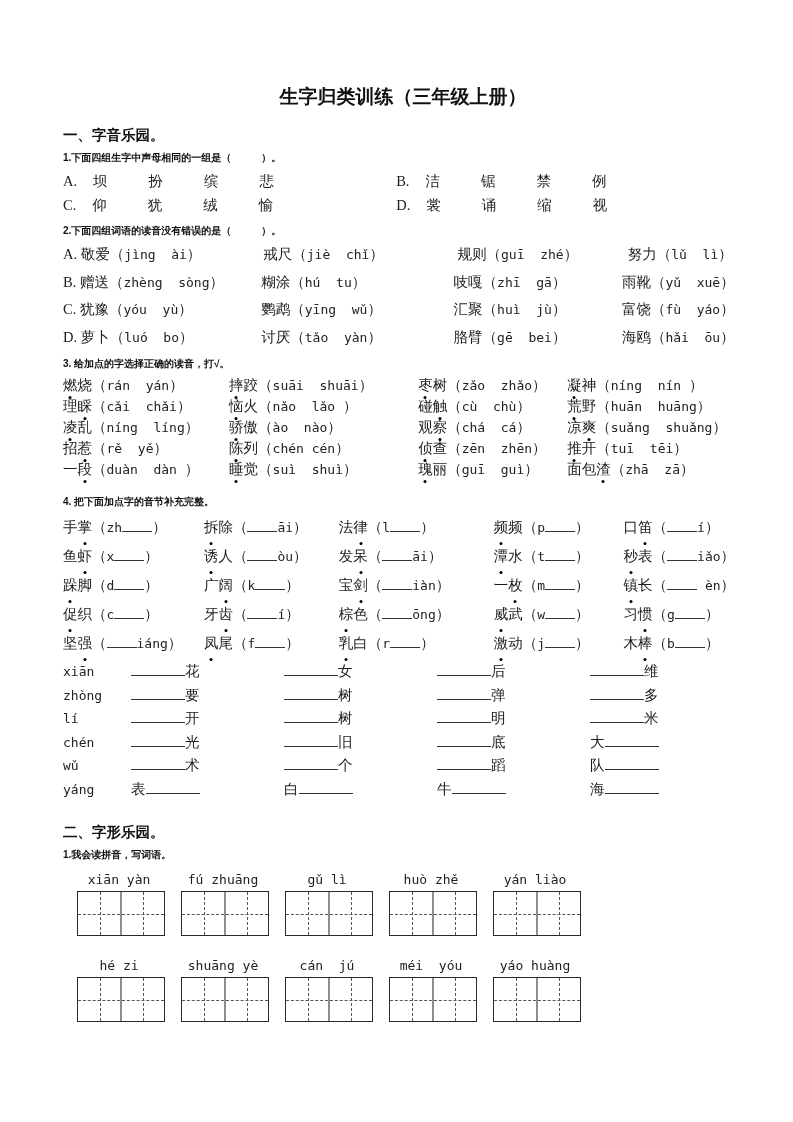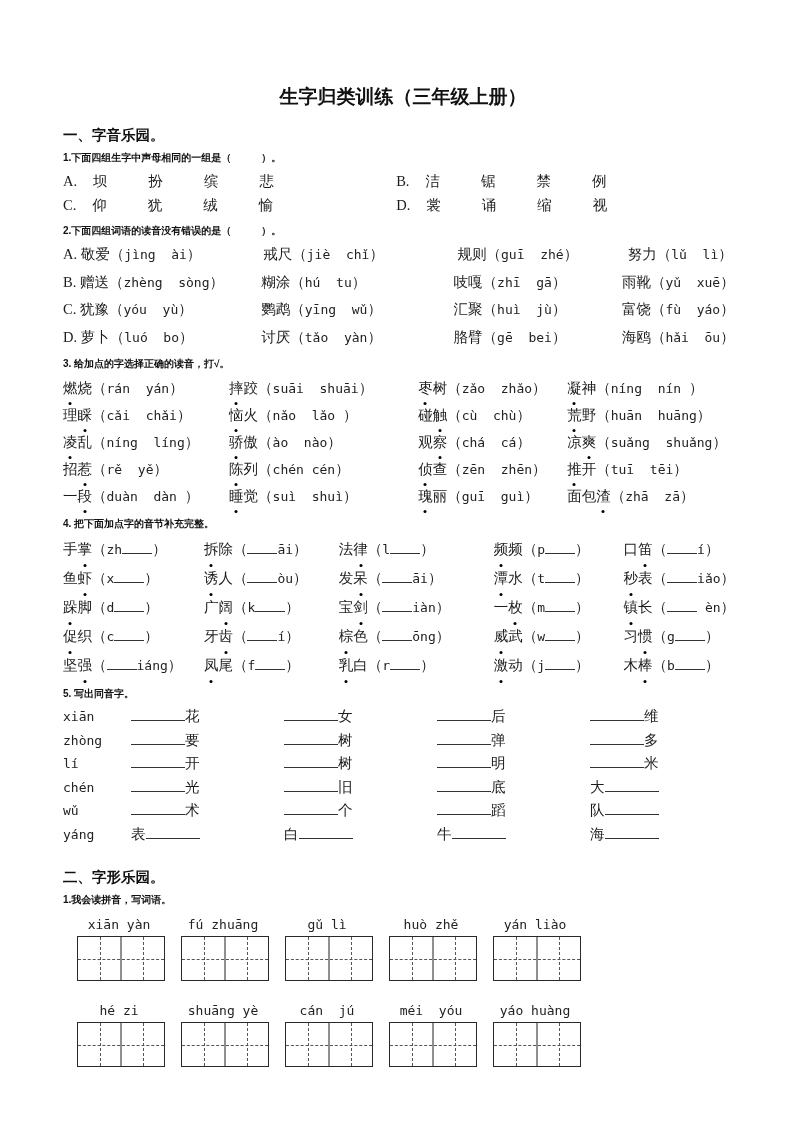--- a/index.html
+++ b/index.html
@@ -16,21 +16,21 @@
   .bl-m{width:54px;}
   
   .q1-row{display:flex;line-height:24px;}
   .q1-opt{width:49%;}
   .q1-opt .olabel{margin-right:16px;}
   .q1-opt .ch{margin-right:41px;}
   
   .q2-grid{display:grid;grid-template-columns:minmax(190px,auto) minmax(184px,auto) minmax(160px,auto) auto;line-height:24.5px;margin-bottom:2px;}
   .olabel{color:#1c1c1c;}
   
-  .q3-grid{display:grid;grid-template-columns:minmax(150px,auto) minmax(173px,auto) minmax(133px,auto) auto;line-height:26px;margin-bottom:2px;}
+  .q3-grid{display:grid;grid-template-columns:minmax(150px,auto) minmax(173px,auto) minmax(133px,auto) auto;line-height:20px;margin-bottom:10px;}
   
   .q4-grid{display:grid;grid-template-columns:minmax(133px,auto) minmax(127px,auto) minmax(147px,auto) minmax(122px,auto) auto;line-height:28px;margin-bottom:2px;}
   
   .q5-grid{display:grid;grid-template-columns:68px repeat(4,minmax(124px,auto));line-height:23.5px;}
   
   .p2-row{display:flex;gap:20px;padding-left:14px;}
   .p2-unit{width:84px;flex:0 0 auto;}
   .p2-label{text-align:center;font-family:"DejaVu Sans Mono","Liberation Mono",monospace;font-size:13px;white-space:pre;margin-bottom:4px;color:#222;}
   .tzbox{position:relative;width:88px;height:45px;border:1.5px solid #2a2a2a;background:#fff;box-sizing:border-box;}
   .tz-vd{position:absolute;left:50%;top:0;bottom:0;width:2px;margin-left:-1px;background:#8f8f8f;}
@@ -133,21 +133,20 @@
       <span><span class="w"><span class="ch dotted">棕</span><span class="ch">色</span></span><span>（</span><span class="bl bl-s"></span><span class="py">ōng</span><span>）</span></span>
       <span><span class="w"><span class="ch dotted">威</span><span class="ch">武</span></span><span>（</span><span class="py">w</span><span class="bl bl-s"></span><span>）</span></span>
       <span><span class="w"><span class="ch">习</span><span class="ch dotted">惯</span></span><span>（</span><span class="py">g</span><span class="bl bl-s"></span><span>）</span></span>
       <span><span class="w"><span class="ch">坚</span><span class="ch dotted">强</span></span><span>（</span><span class="bl bl-s"></span><span class="py">iáng</span><span>）</span></span>
       <span><span class="w"><span class="ch dotted">凤</span><span class="ch">尾</span></span><span>（</span><span class="py">f</span><span class="bl bl-s"></span><span>）</span></span>
       <span><span class="w"><span class="ch dotted">乳</span><span class="ch">白</span></span><span>（</span><span class="py">r</span><span class="bl bl-s"></span><span>）</span></span>
       <span><span class="w"><span class="ch dotted">激</span><span class="ch">动</span></span><span>（</span><span class="py">j</span><span class="bl bl-s"></span><span>）</span></span>
       <span><span class="w"><span class="ch">木</span><span class="ch dotted">棒</span></span><span>（</span><span class="py">b</span><span class="bl bl-s"></span><span>）</span></span>
     </div>
 
-  <div class="stem mt2">5. 写出同音字。</div>
   <div id="q5-rows">
       <div class="q5-grid">
         <span class="py">xiān</span>
         <span><span class="bl bl-m"></span><span class="ch">花</span></span>
         <span><span class="bl bl-m"></span><span class="ch">女</span></span>
         <span><span class="bl bl-m"></span><span class="ch">后</span></span>
         <span><span class="bl bl-m"></span><span class="ch">维</span></span>
       </div>
       <div class="q5-grid">
         <span class="py">zhòng</span>

